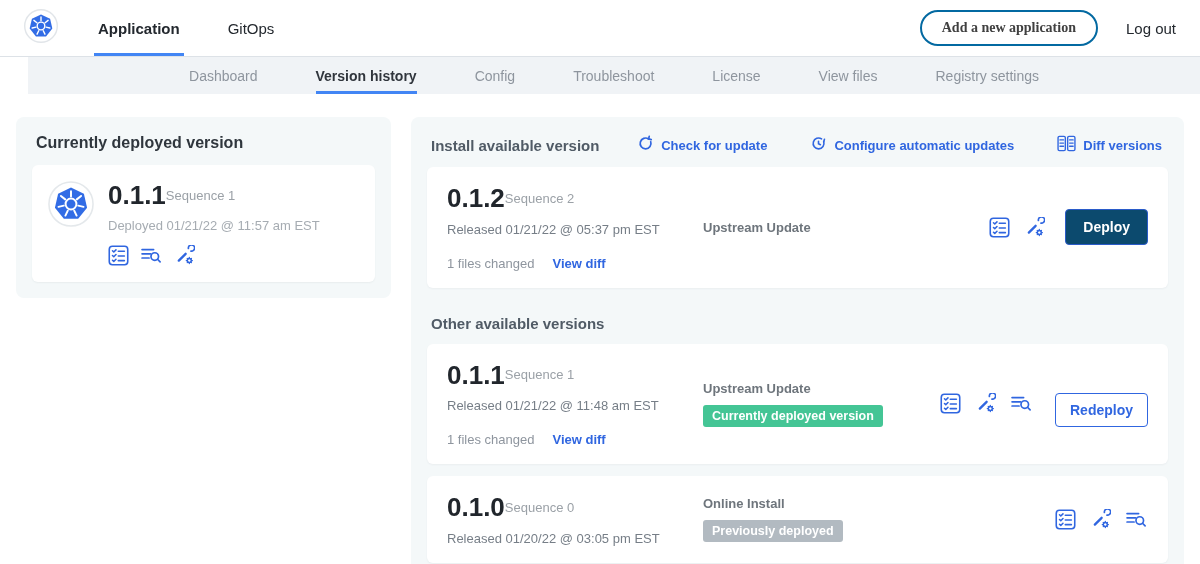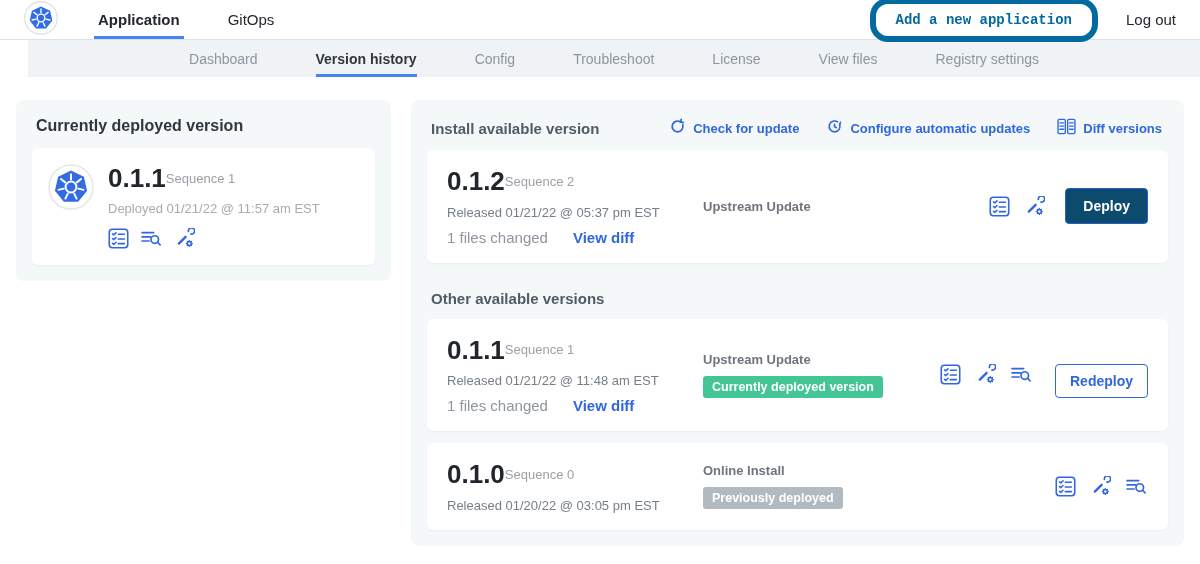--- a/index.html
+++ b/index.html
@@ -1,30 +1,30 @@
 <!DOCTYPE html>
 <html><head>
 <meta charset="utf-8">
 <style>
   * { box-sizing: border-box; margin: 0; padding: 0; }
   html,body { width:1200px; height:564px; background:#fff;
     font-family:"Liberation Sans", sans-serif; color:#323a43; overflow:hidden; }
 
   
-  .topbar { height:40px; display:flex; align-items:stretch; background:#fff;
+  .topbar { height:57px; display:flex; align-items:stretch; background:#fff;
     border-bottom:1px solid #dde2e7; padding:0 24px; }
   .logo-wrap { display:flex; align-items:center; margin-right:36px; }
   .top-tabs { display:flex; align-items:stretch; gap:40px; }
   .top-tab { display:flex; align-items:center; font-size:15px; color:#23282e;
     cursor:pointer; border-bottom:3px solid transparent; padding:0 4px; margin-top:3px; }
   .top-tab.active { font-weight:bold; border-bottom-color:#4285f4; }
   .topbar-right { margin-left:auto; display:flex; align-items:center; gap:28px; }
-  .pill-btn { background:#fff; border:6px solid #0369a1; color:#0369a1; font-weight:bold;
+  .pill-btn { background:#fff; border:2px solid #0369a1; color:#404040; font-weight:bold;
     font-size:14px; border-radius:18px; padding:8px 20px; cursor:pointer;
-    font-family:Liberation Mono, monospace; }
+    font-family:Liberation Serif, serif; }
   .logout { font-size:15px; color:#23282e; cursor:pointer;text-align:center; }
 
   
   .subnav { height:37px; background:#f0f3f6; display:flex; justify-content:center;
     gap:58px; align-items:stretch;margin-left:28px; }
   .subnav-item { display:flex; align-items:center; font-size:14px; color:#8e959e;
     cursor:pointer; border-bottom:3px solid transparent; margin-top:3px; }
   .subnav-item.active { color:#30353c; font-weight:600; border-bottom-color:#4285f4; }
 
   
@@ -44,30 +44,30 @@
   .released-date { font-size:13px; color:#767e87; margin-top:9px; }
   .icon-row { display:flex; align-items:center; gap:11px; margin-top:12px; }
   .ico { display:inline-flex; cursor:pointer; }
   .ico svg { display:block; }
 
   
   .updates-panel { flex:1; padding:18px 16px 16px; }
   .updates-header { display:flex; justify-content:space-between; align-items:center; padding:0 6px 0 4px; }
   .section-title { font-size:15px; font-weight:600; color:#505b66; }
   .other-title { margin-top:27px; padding-left:4px; }
-  .header-links { display:flex; align-items:center; gap:27px; }
+  .header-links { display:flex; align-items:center; gap:43px; }
   .hlink { display:flex; align-items:center; gap:7px; color:#3066e0; font-size:13px;
     font-weight:bold; cursor:pointer; }
 
   .version-card { background:#fff; border-radius:6px; margin-top:12px; padding:17px 20px;
     display:flex; align-items:center; box-shadow:0 1px 2px rgba(50,60,70,.05); }
   .vc-left { width:256px; flex:0 0 auto; }
   .vc-mid { flex:1; }
   .vc-right { display:flex; align-items:center; gap:14px; }
-  .files-line { display:flex; align-items:center; gap:25px; font-size:15px; color:#8e959e; margin-top:9px; }
+  .files-line { display:flex; align-items:center; gap:18px; font-size:13px; color:#8e959e; margin-top:19px; }
   .view-diff { color:#3066e0; font-weight:bold; cursor:pointer; }
   .source-label { font-size:13px; font-weight:600; color:#6e757c; }
   .badge { display:inline-block; margin-top:9px; padding:4px 9px; border-radius:3px;
     color:#fff; font-size:12.5px; font-weight:bold; }
   .badge-green { background:#44c595; }
   .badge-gray  { background:#b2bac1; }
   .deploy-btn { background:#0c4a6e; border:1px solid #2a5bc9; color:#fff; font-weight:bold;
     font-size:14px; border-radius:4px; padding:9px 17px; cursor:pointer; margin-left:6px;
     font-family:"Liberation Sans", sans-serif; }
   .redeploy-btn { background:#fff; border:1px solid #3066e0; color:#3066e0; font-weight:bold;

